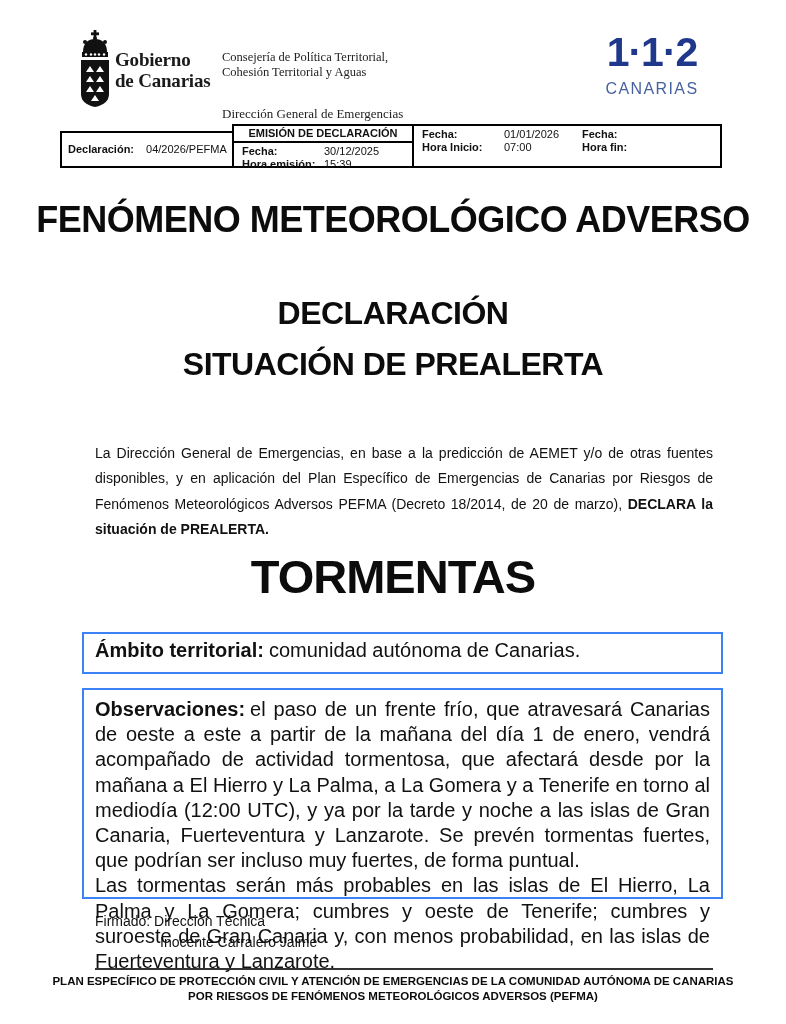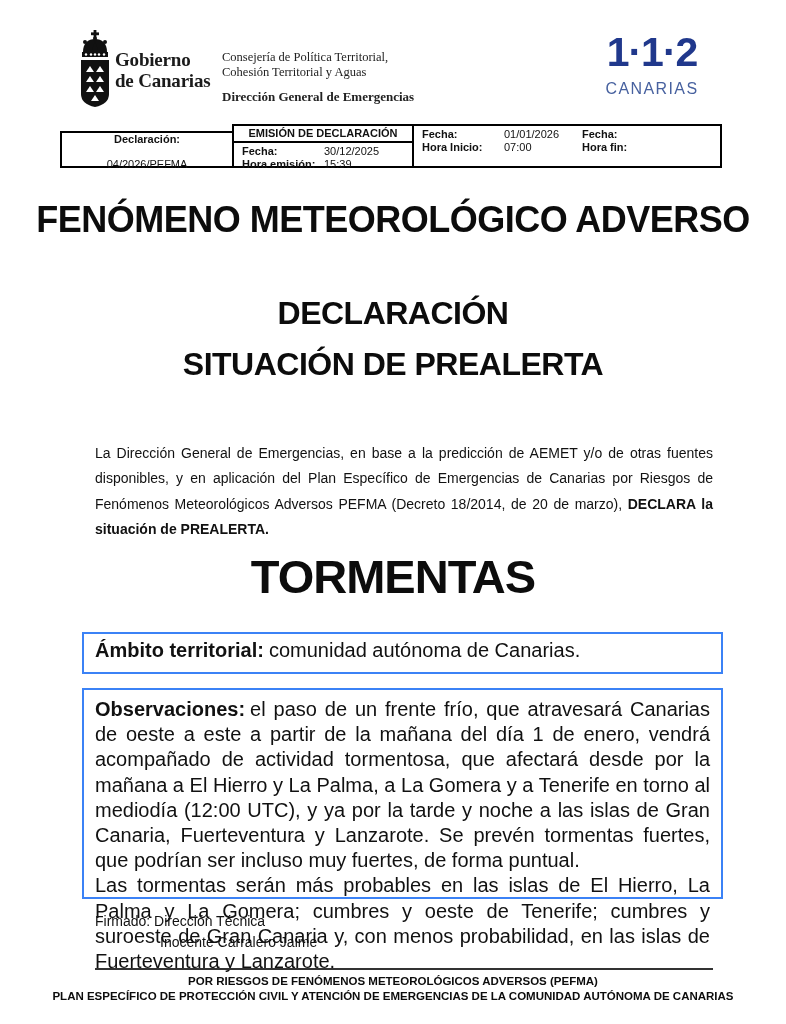--- a/index.html
+++ b/index.html
@@ -15,35 +15,35 @@
   .brand-name{
     position:absolute;left:115px;top:49px;
     font-family:"Liberation Serif", serif;font-weight:bold;
     font-size:19px;line-height:21px;color:#1b1b1b;letter-spacing:-0.2px;
   }
   .dept{
     position:absolute;left:222px;top:50px;
     font-family:"Liberation Serif", serif;
     font-size:12.5px;line-height:15px;color:#222;
   }
-  .dept .bold{font-weight:bold;margin-top:9px;font-size:13px;}
+  .dept .bold{font-weight:normal;margin-top:26px;font-size:13px;}
   .logo112{position:absolute;left:602px;top:33px;width:100px;text-align:center;}
   .logo112 .nums{
     font-weight:bold;font-size:41px;line-height:38px;letter-spacing:-1px;
   }
   .logo112 .region{
     font-size:16px;letter-spacing:1.4px;margin-top:9px;
   }
 
   
   .decl-table{
     position:absolute;left:60px;top:124px;width:662px;height:44px;
     display:flex;font-size:11px;line-height:13px;
   }
-  .dt-cell{border:2px solid #000;box-sizing:border-box;background:#fff;flex-direction:column;}
+  .dt-cell{border:2px solid #000;box-sizing:border-box;background:#fff;}
   .dt-col1{
     width:174px;margin-top:7px;display:flex;align-items:center;
     padding:0 6px;gap:12px;
   }
   .dt-col2{width:182px;margin-left:-2px;display:flex;flex-direction:column;}
   .dt-col3{flex:1;margin-left:-2px;display:flex;flex-direction:column;}
   .dt-head{
     font-weight:bold;text-align:center;border-bottom:2px solid #000;
     padding:1px 0;flex:0 0 auto;
   }
@@ -198,17 +198,17 @@
     <p>Las tormentas serán más probables en las islas de El Hierro, La Palma y La Gomera; cumbres y oeste de Tenerife; cumbres y suroeste de Gran Canaria y, con menos probabilidad, en las islas de Fuerteventura y Lanzarote.</p>
   </div>
 
   <div class="signature">
     <div>Firmado: Dirección Técnica</div>
     <div class="line2">Inocente Carralero Jaime</div>
   </div>
 
   <div class="footer-rule"></div>
   <div class="footer-text">
+    <div>PLAN ESPECÍFICO DE PROTECCIÓN CIVIL Y ATENCIÓN DE EMERGENCIAS DE LA COMUNIDAD AUTÓNOMA DE CANARIAS</div>
     <div>POR RIESGOS DE FENÓMENOS METEOROLÓGICOS ADVERSOS (PEFMA)</div>
-    <div>PLAN ESPECÍFICO DE PROTECCIÓN CIVIL Y ATENCIÓN DE EMERGENCIAS DE LA COMUNIDAD AUTÓNOMA DE CANARIAS</div>
   </div>
 
 </div>
 
 </body></html>

